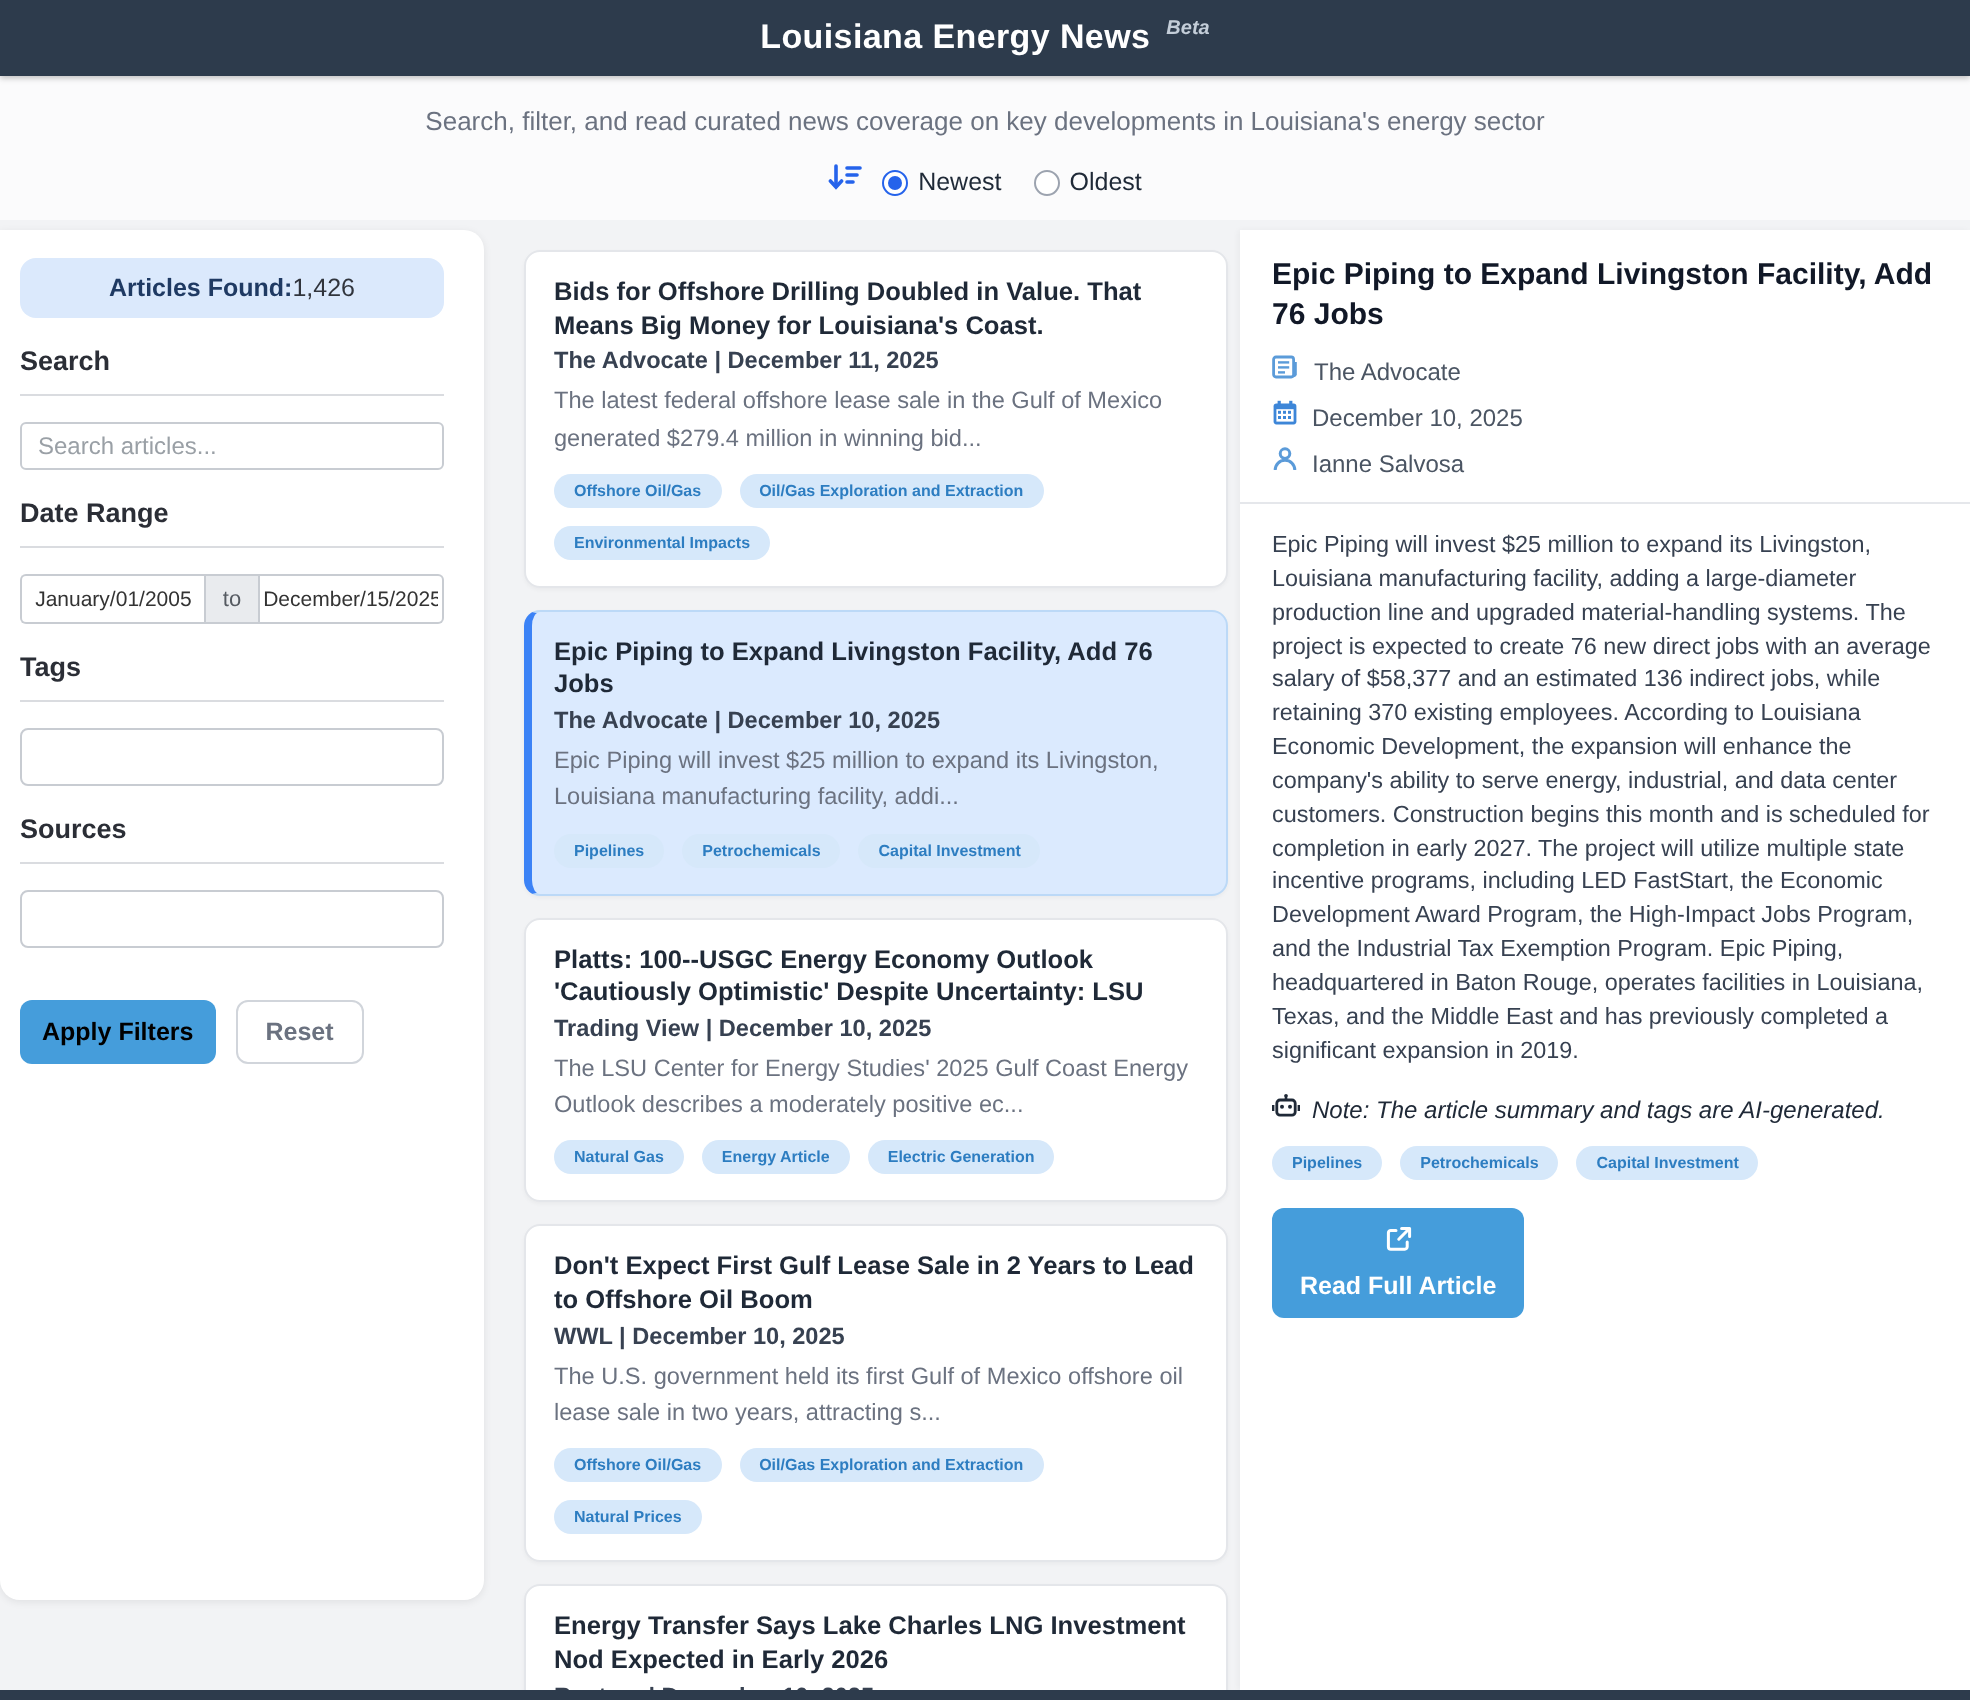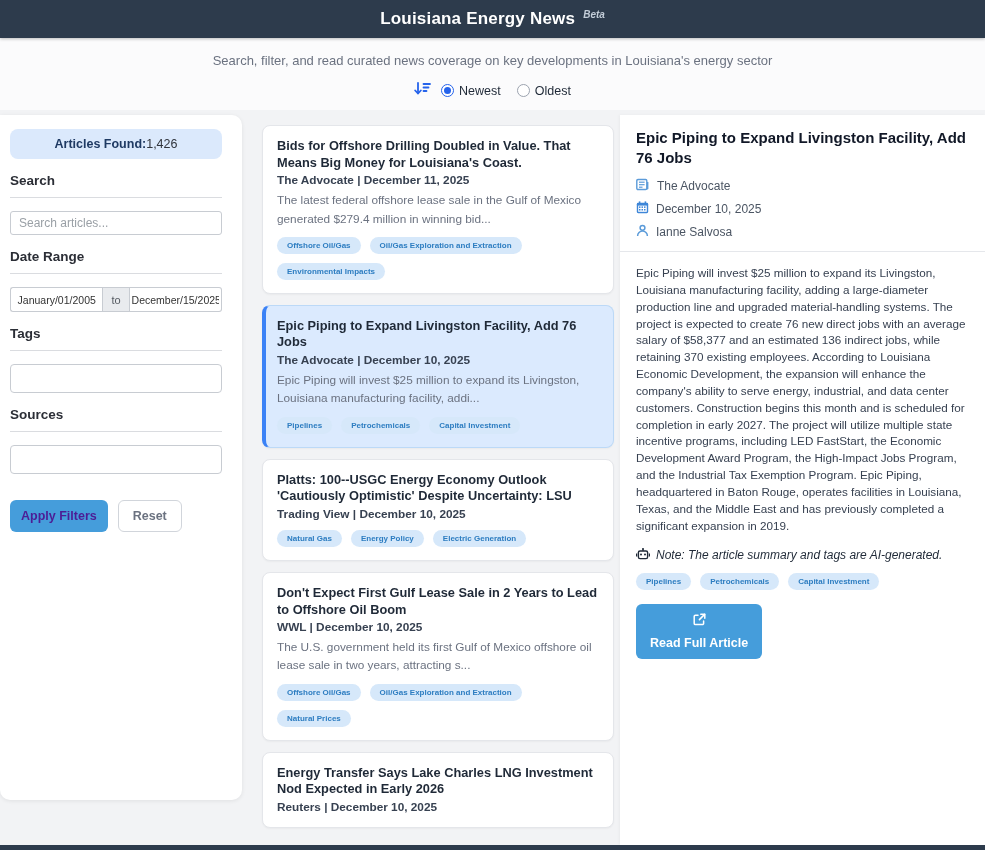--- a/index.html
+++ b/index.html
@@ -79,21 +79,21 @@
     font-family: "Liberation Sans", sans-serif; outline: none; padding: 0 2px;
   }
   .date-input.from { border-radius: 3px 0 0 3px; border-right: none; }
   .date-input.to { border-radius: 0 3px 3px 0; border-left: none; }
   .date-sep {
     height: 25px; padding: 0 8px; background: #e9ebee; border: 1px solid #c8ccd2;
     font-size: 11px; color: #555a61; display: flex; align-items: center;
   }
   .btn-row { margin-top: 26px; display: flex; gap: 10px; }
   .btn-primary {
-    background: #459ddb; color: #4c1d95; font-weight: bold; font-size: 12.5px;
+    background: #459ddb; color: #000000; font-weight: bold; font-size: 12.5px;
     border: none; border-radius: 6px; padding: 8px 11px; cursor: pointer;
     font-family: "Liberation Sans", sans-serif;
   }
   .btn-ghost {
     background: #fff; color: #6b7280; font-size: 12.5px; font-weight: bold;
     border: 1px solid #d1d5db; border-radius: 6px; padding: 8px 14px; cursor: pointer;
     font-family: "Liberation Sans", sans-serif;
   }
 
   
@@ -237,23 +237,24 @@
     <div class="card-tags">
         <span class="pill">Pipelines</span>
         <span class="pill">Petrochemicals</span>
         <span class="pill">Capital Investment</span>
       </div>
   </div>
 
   <div class="card">
     <div class="card-title">Platts: 100--USGC Energy Economy Outlook 'Cautiously Optimistic' Despite Uncertainty: LSU</div>
     <div class="card-meta">Trading View | December 10, 2025</div>
+    <div class="card-snippet">The LSU Center for Energy Studies' 2025 Gulf Coast Energy Outlook describes a moderately positive ec...</div>
     <div class="card-tags">
         <span class="pill">Natural Gas</span>
-        <span class="pill">Energy Policy</span>
+        <span class="pill">Energy Article</span>
         <span class="pill">Electric Generation</span>
       </div>
   </div>
 
   <div class="card">
     <div class="card-title">Don't Expect First Gulf Lease Sale in 2 Years to Lead to Offshore Oil Boom</div>
     <div class="card-meta">WWL | December 10, 2025</div>
     <div class="card-snippet">The U.S. government held its first Gulf of Mexico offshore oil lease sale in two years, attracting s...</div>
     <div class="card-tags">
         <span class="pill">Offshore Oil/Gas</span>

